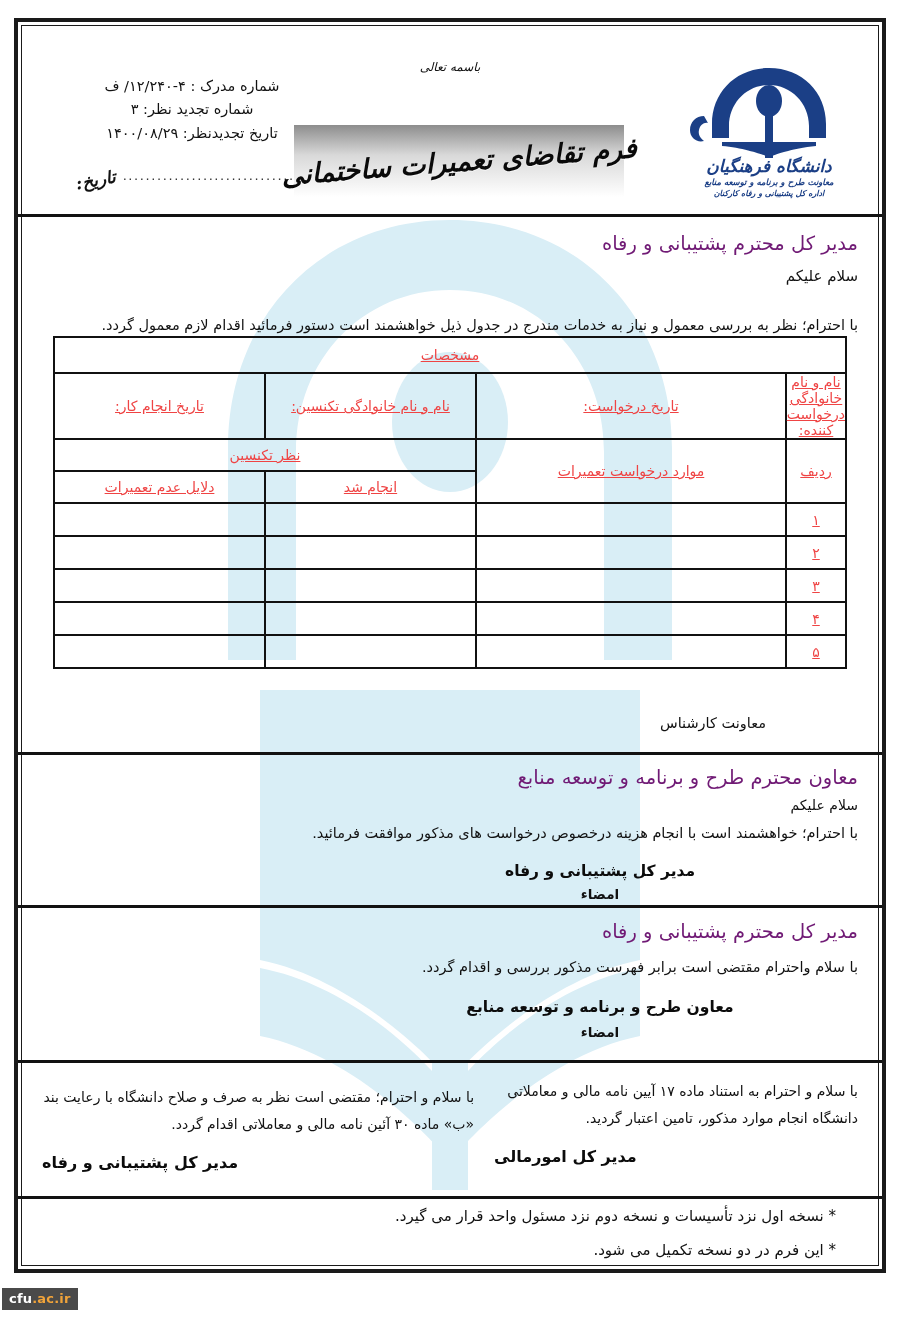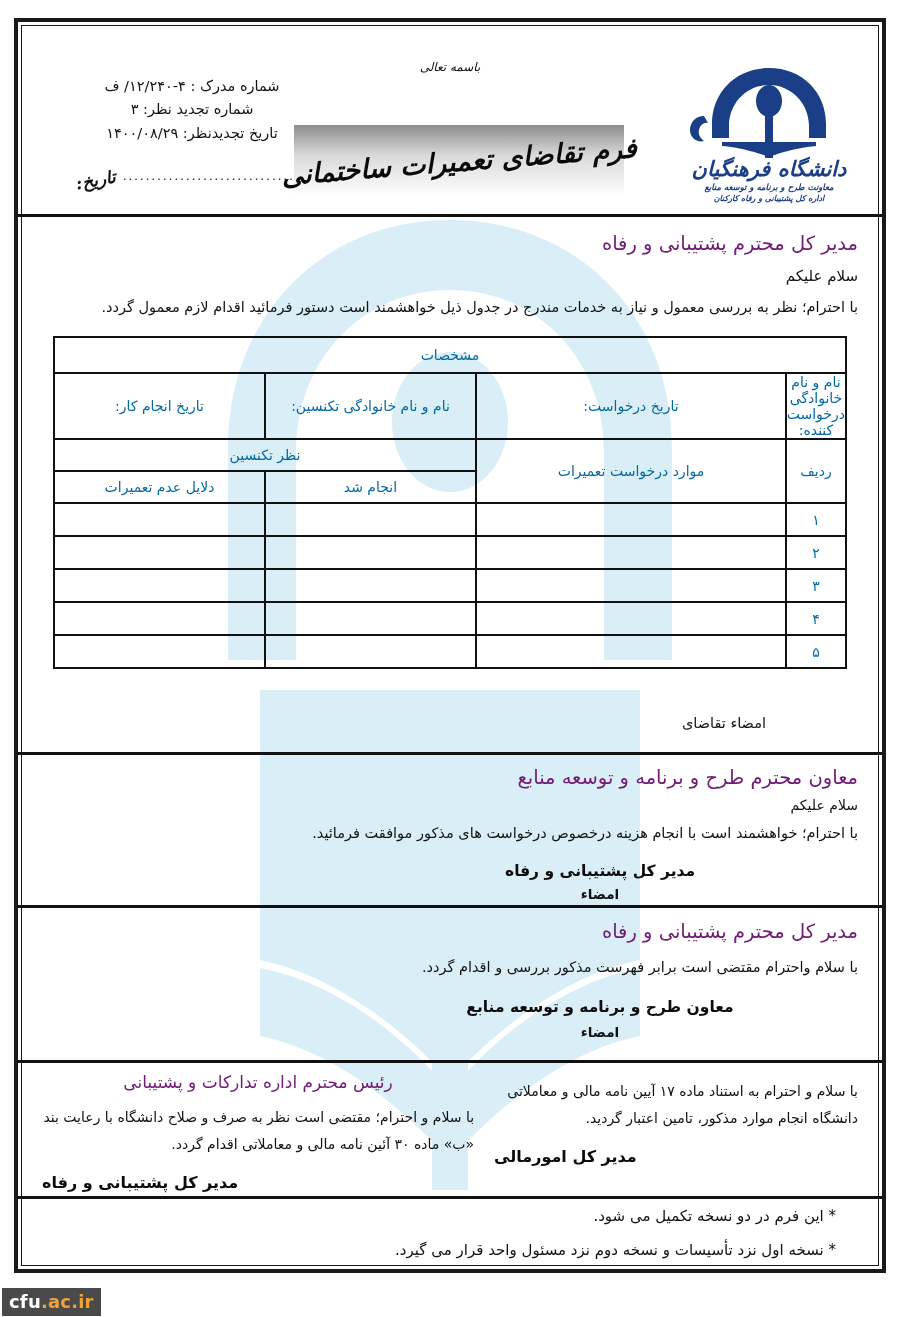--- a/index.html
+++ b/index.html
@@ -71,45 +71,46 @@
   }
 
   
   .logo{position:absolute;left:650px;top:34px;width:190px;height:160px;}
   .logo svg{display:block;}
   .logo .lname{
     position:absolute;left:0;right:0;top:92px;text-align:center;
     font-family:"DejaVu Serif","Liberation Serif",serif;
     font-style:italic;font-weight:700;color:#1b3f86;line-height:1.25;
   }
-  .lname .l1{font-size:21px;}
+  .lname .l1{font-size:17px;}
   .lname .l2{font-size:8.5px;}
   .lname .l3{font-size:8px;}
 
   
   .sec{position:absolute;left:24px;width:852px;box-sizing:border-box;}
   .rule{position:absolute;left:18px;width:864px;height:3px;background:#111;}
 
   .addr{
     font-weight:400;font-size:19.5px;color:#701a75;
     text-align:right;padding-right:18px;
   }
   .greet{font-size:15px;color:#111;text-align:right;padding-right:18px;margin-top:12px;}
-  .para{font-size:14.5px;color:#111;text-align:right;padding-right:18px;margin-top:10px;line-height:1.75;}
+  .para{font-size:14.5px;color:#111;text-align:right;padding-right:18px;margin-top:28px;line-height:1.75;}
   .signer{font-weight:700;font-size:15.5px;color:#0c0c0c;text-align:center;}
   .signword{font-weight:700;font-size:13.5px;color:#111;text-align:center;margin-top:10px;}
 
   
   .tbl-wrap{position:absolute;left:55px;top:336px;width:792px;z-index:4;}
   table.form{border-collapse:collapse;width:792px;table-layout:fixed;direction:rtl;}
   table.form td,table.form th{
     border:2.2px solid #111;
     padding:0;text-align:center;vertical-align:middle;
-    font-size:14px;color:#0369a1;font-weight:400;
+    font-size:14px;color:#ef4444;font-weight:400;
     background:transparent;
+    text-decoration:underline;
   }
   .hdr-main{
     background:#dbe3ef;height:34px;font-weight:700;font-size:18px;letter-spacing:.5px;
   }
   .fieldrow td{height:62px;text-align:right;vertical-align:top;padding:7px 9px 0 6px;font-size:13.5px;}
   .sub-head{background:#dbe3ef;height:30px;font-weight:700;font-size:14.5px;border-radius:16px;}
   .sub-head2{background:#dbe3ef;height:30px;font-weight:700;font-size:13.5px;margin-left:24px;}
   .numrow td{height:31px;font-weight:700;font-size:16px;}
 
   
@@ -121,21 +122,21 @@
   .col .para{padding-right:0;font-size:14px;line-height:1.9;margin-top:12px;}
   .col .signer{text-align:left;font-size:16px;margin-top:16px;}
 
   .notes{position:absolute;left:24px;top:1207px;width:852px;text-align:right;padding-right:40px;box-sizing:border-box;}
   .notes div{font-size:15px;color:#111;margin-bottom:16px;}
 
   .urlbadge{
     position:absolute;left:2px;top:1288px;
     background:#4a4a4a;color:#fff;
     font-family:"DejaVu Sans","Liberation Sans",sans-serif;
-    font-weight:700;font-size:18px;
+    font-weight:700;font-size:13px;
     padding:3px 7px 4px 7px;letter-spacing:.2px;direction:ltr;
     z-index:6;
   }
   .urlbadge .org{color:#f0a33a;}
 </style>
 </head>
 <body>
 
 <div class="watermark">
   <svg class="wm-svg" viewBox="0 0 680 1040" xmlns="http://www.w3.org/2000/svg">
@@ -261,21 +262,21 @@
           <td>۵</td>
           <td></td>
           <td></td>
           <td></td>
         </tr>
       </tbody>
     </table>
   </div>
 
   <div class="sec" style="top:715px">
-    <div style="text-align:right;padding-right:110px;font-size:14.5px;color:#111;">امضاء تقاضای</div>
+    <div style="text-align:right;padding-right:110px;font-size:14.5px;color:#111;">معاونت کارشناس</div>
   </div>
 
   <div class="rule" style="top:752px"></div>
 
   <div class="sec" style="top:766px">
     <div class="addr">معاون محترم طرح و برنامه و توسعه منابع</div>
     <div class="greet" style="margin-top:8px;font-size:14px;">سلام علیکم</div>
     <div class="para" style="margin-top:8px;">با احترام؛ خواهشمند است با انجام هزینه درخصوص درخواست های مذکور موافقت فرمائید.</div>
     <div class="signer" style="margin-top:16px;margin-right:-300px;">مدیر کل پشتیبانی و رفاه</div>
     <div class="signword" style="margin-top:6px;margin-right:-300px;">امضاء</div>
@@ -291,29 +292,28 @@
   </div>
 
   <div class="rule" style="top:1060px"></div>
 
   <div class="split" style="top:1072px">
     <div class="col col-right">
       <div class="para" style="margin-top:6px;">با سلام و احترام به استناد ماده ۱۷ آیین نامه مالی و معاملاتی دانشگاه انجام موارد مذکور، تامین اعتبار گردید.</div>
       <div class="signer">مدیر کل امورمالی</div>
     </div>
     <div class="col col-left">
-      <div class="addr" style="text-align:center;">رئیس محترم اداره تدارکات و پشتیبانی</div>
       <div class="para">با سلام و احترام؛ مقتضی است نظر به صرف و صلاح دانشگاه با رعایت بند «ب» ماده ۳۰ آئین نامه مالی و معاملاتی اقدام گردد.</div>
       <div class="signer">مدیر کل پشتیبانی و رفاه</div>
     </div>
   </div>
 
   <div class="rule" style="top:1196px"></div>
 
   <div class="notes">
+    <div>* نسخه اول نزد تأسیسات و نسخه دوم نزد مسئول واحد قرار می گیرد.</div>
     <div>* این فرم در دو نسخه تکمیل می شود.</div>
-    <div>* نسخه اول نزد تأسیسات و نسخه دوم نزد مسئول واحد قرار می گیرد.</div>
   </div>
 </div>
 
 <div class="urlbadge">
   <span>cfu</span><span class="org">.ac.ir</span>
 </div>
 
 </body></html>

